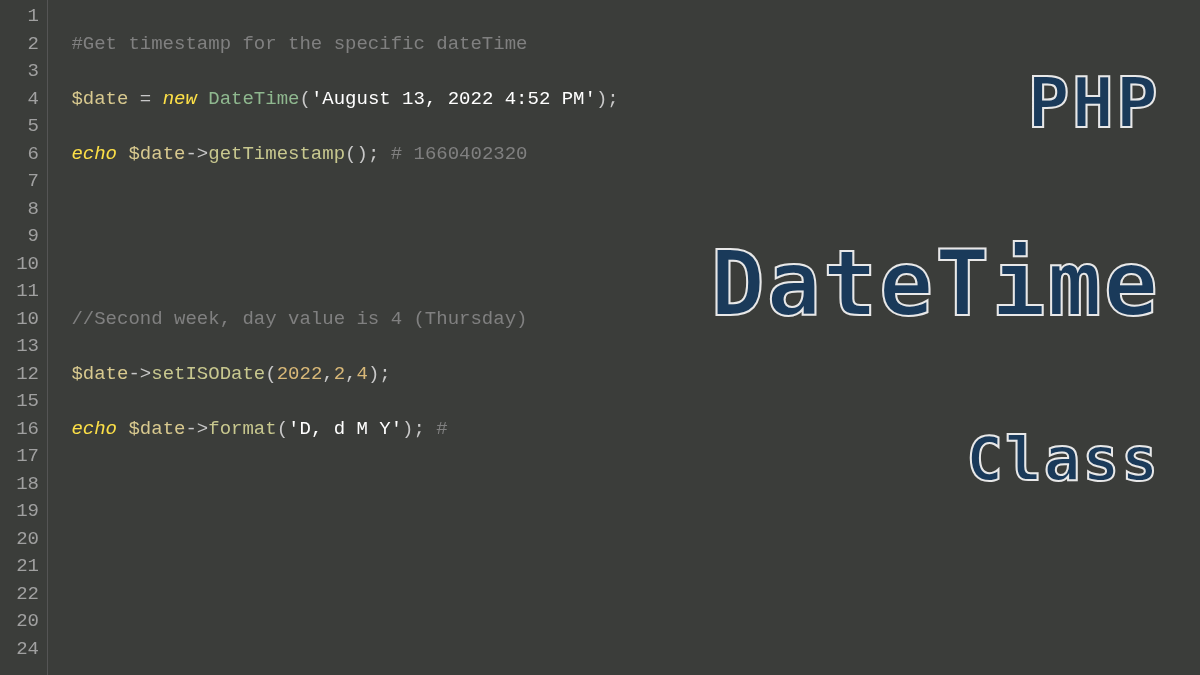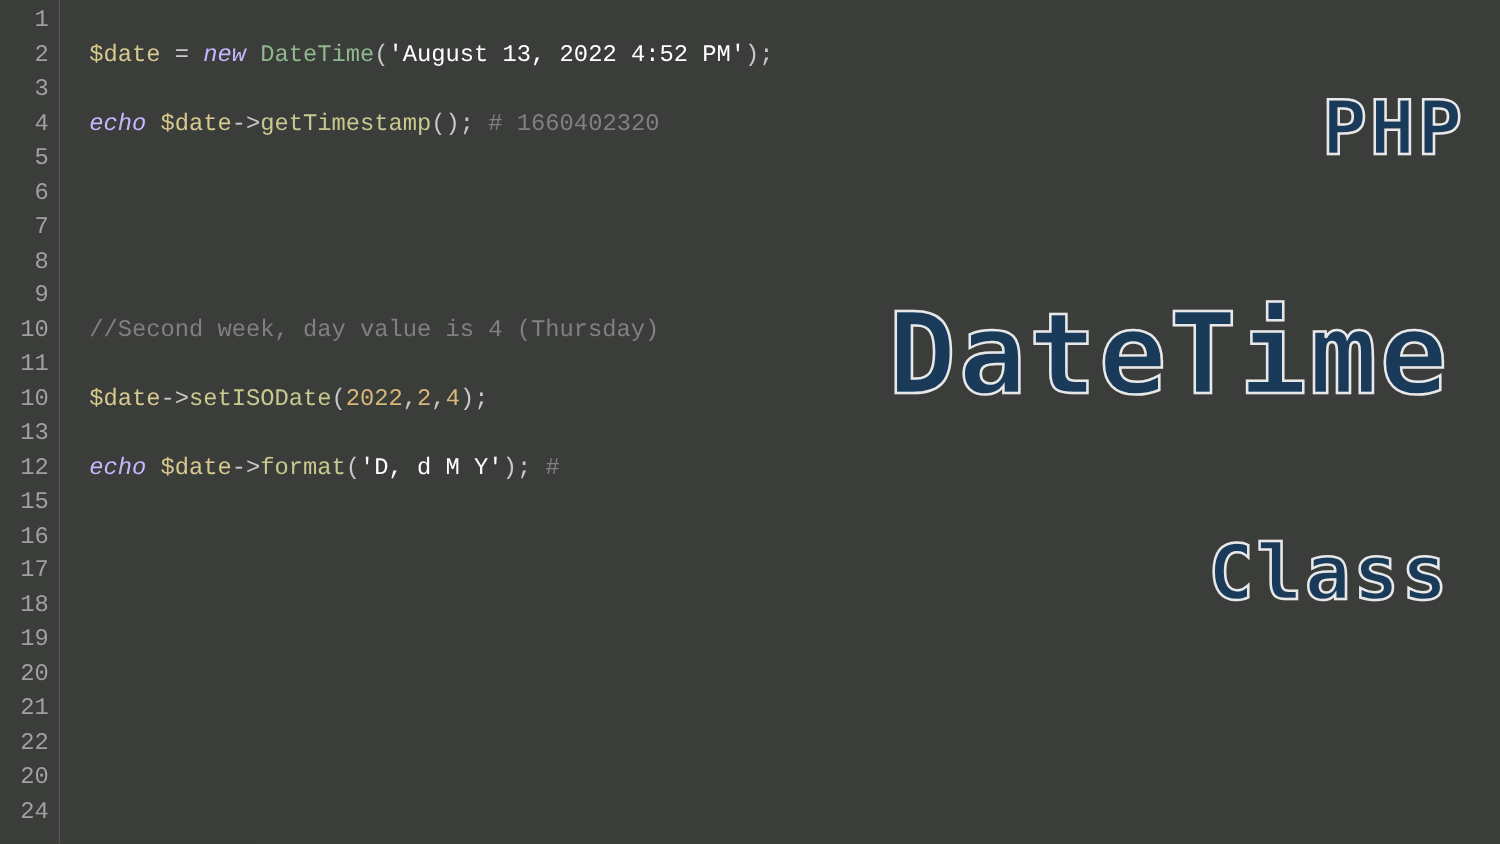--- a/index.html
+++ b/index.html
@@ -32,35 +32,35 @@
 .code {
   padding: 3px 0 0 12px;
   white-space: pre;
   color: #c8c8c8;
 }
 .line { height: 27.5px; }
 .tag { color: #d0d0d0; }
 .comment { color: #808080; }
 .var { color: #d8c98f; }
 .op { color: #c8c8c8; }
-.keyword { color: #c4b5fd; font-style: italic; }
+.keyword { color: #fde047; font-style: italic; }
 .class { color: #8fb88f; }
 .method { color: #c8c88f; }
 .string { color: #ffffff; }
 .num { color: #d8b878; }
 .punct { color: #c8c8c8; }
 .overlay {
   position: absolute;
   font-family: 'Consolas', 'Monaco', monospace;
   font-weight: 900;
   color: #1a3a5a;
   -webkit-text-stroke: 2px #e8e8e8;
   letter-spacing: 2px;
 }
-.ov1 { top: 90px; right: 28px; font-size: 60px; }
+.ov1 { top: 90px; right: 40px; font-size: 70px; }
 .ov2 { top: 270px; right: 40px; font-size: 90px; }
 .ov3 { top: 445px; right: 40px; font-size: 61px; }
 </style>
 </head>
 <body>
 
 <div class="editor">
   <div class="gutter">
     <div>1</div>
     <div>2</div>
@@ -81,20 +81,21 @@
     <div>17</div>
     <div>18</div>
     <div>19</div>
     <div>20</div>
     <div>21</div>
     <div>22</div>
     <div>20</div>
     <div>24</div>
   </div>
   <div class="code">
+<div class="line"> <span class="comment">#Get timestamp for the specific dateTime</span></div>
 <div class="line"> <span class="var">$date</span><span class="op"> = </span><span class="keyword">new </span><span class="class">DateTime</span><span class="punct">(</span><span class="string">'August 13, 2022 4:52 PM'</span><span class="punct">);</span></div>
 <div class="line"> <span class="keyword">echo </span><span class="var">$date</span><span class="op">-&gt;</span><span class="method">getTimestamp</span><span class="punct">(); </span><span class="comment"># 1660402320</span></div>
 <div class="line"></div>
 <div class="line"></div>
 <div class="line"> <span class="comment">//Second week, day value is 4 (Thursday)</span></div>
 <div class="line"> <span class="var">$date</span><span class="op">-&gt;</span><span class="method">setISODate</span><span class="punct">(</span><span class="num">2022</span><span class="punct">,</span><span class="num">2</span><span class="punct">,</span><span class="num">4</span><span class="punct">);</span></div>
 <div class="line"> <span class="keyword">echo </span><span class="var">$date</span><span class="op">-&gt;</span><span class="method">format</span><span class="punct">(</span><span class="string">'D, d M Y'</span><span class="punct">); </span><span class="comment">#</span></div>
 <div class="line"></div>
 
 

